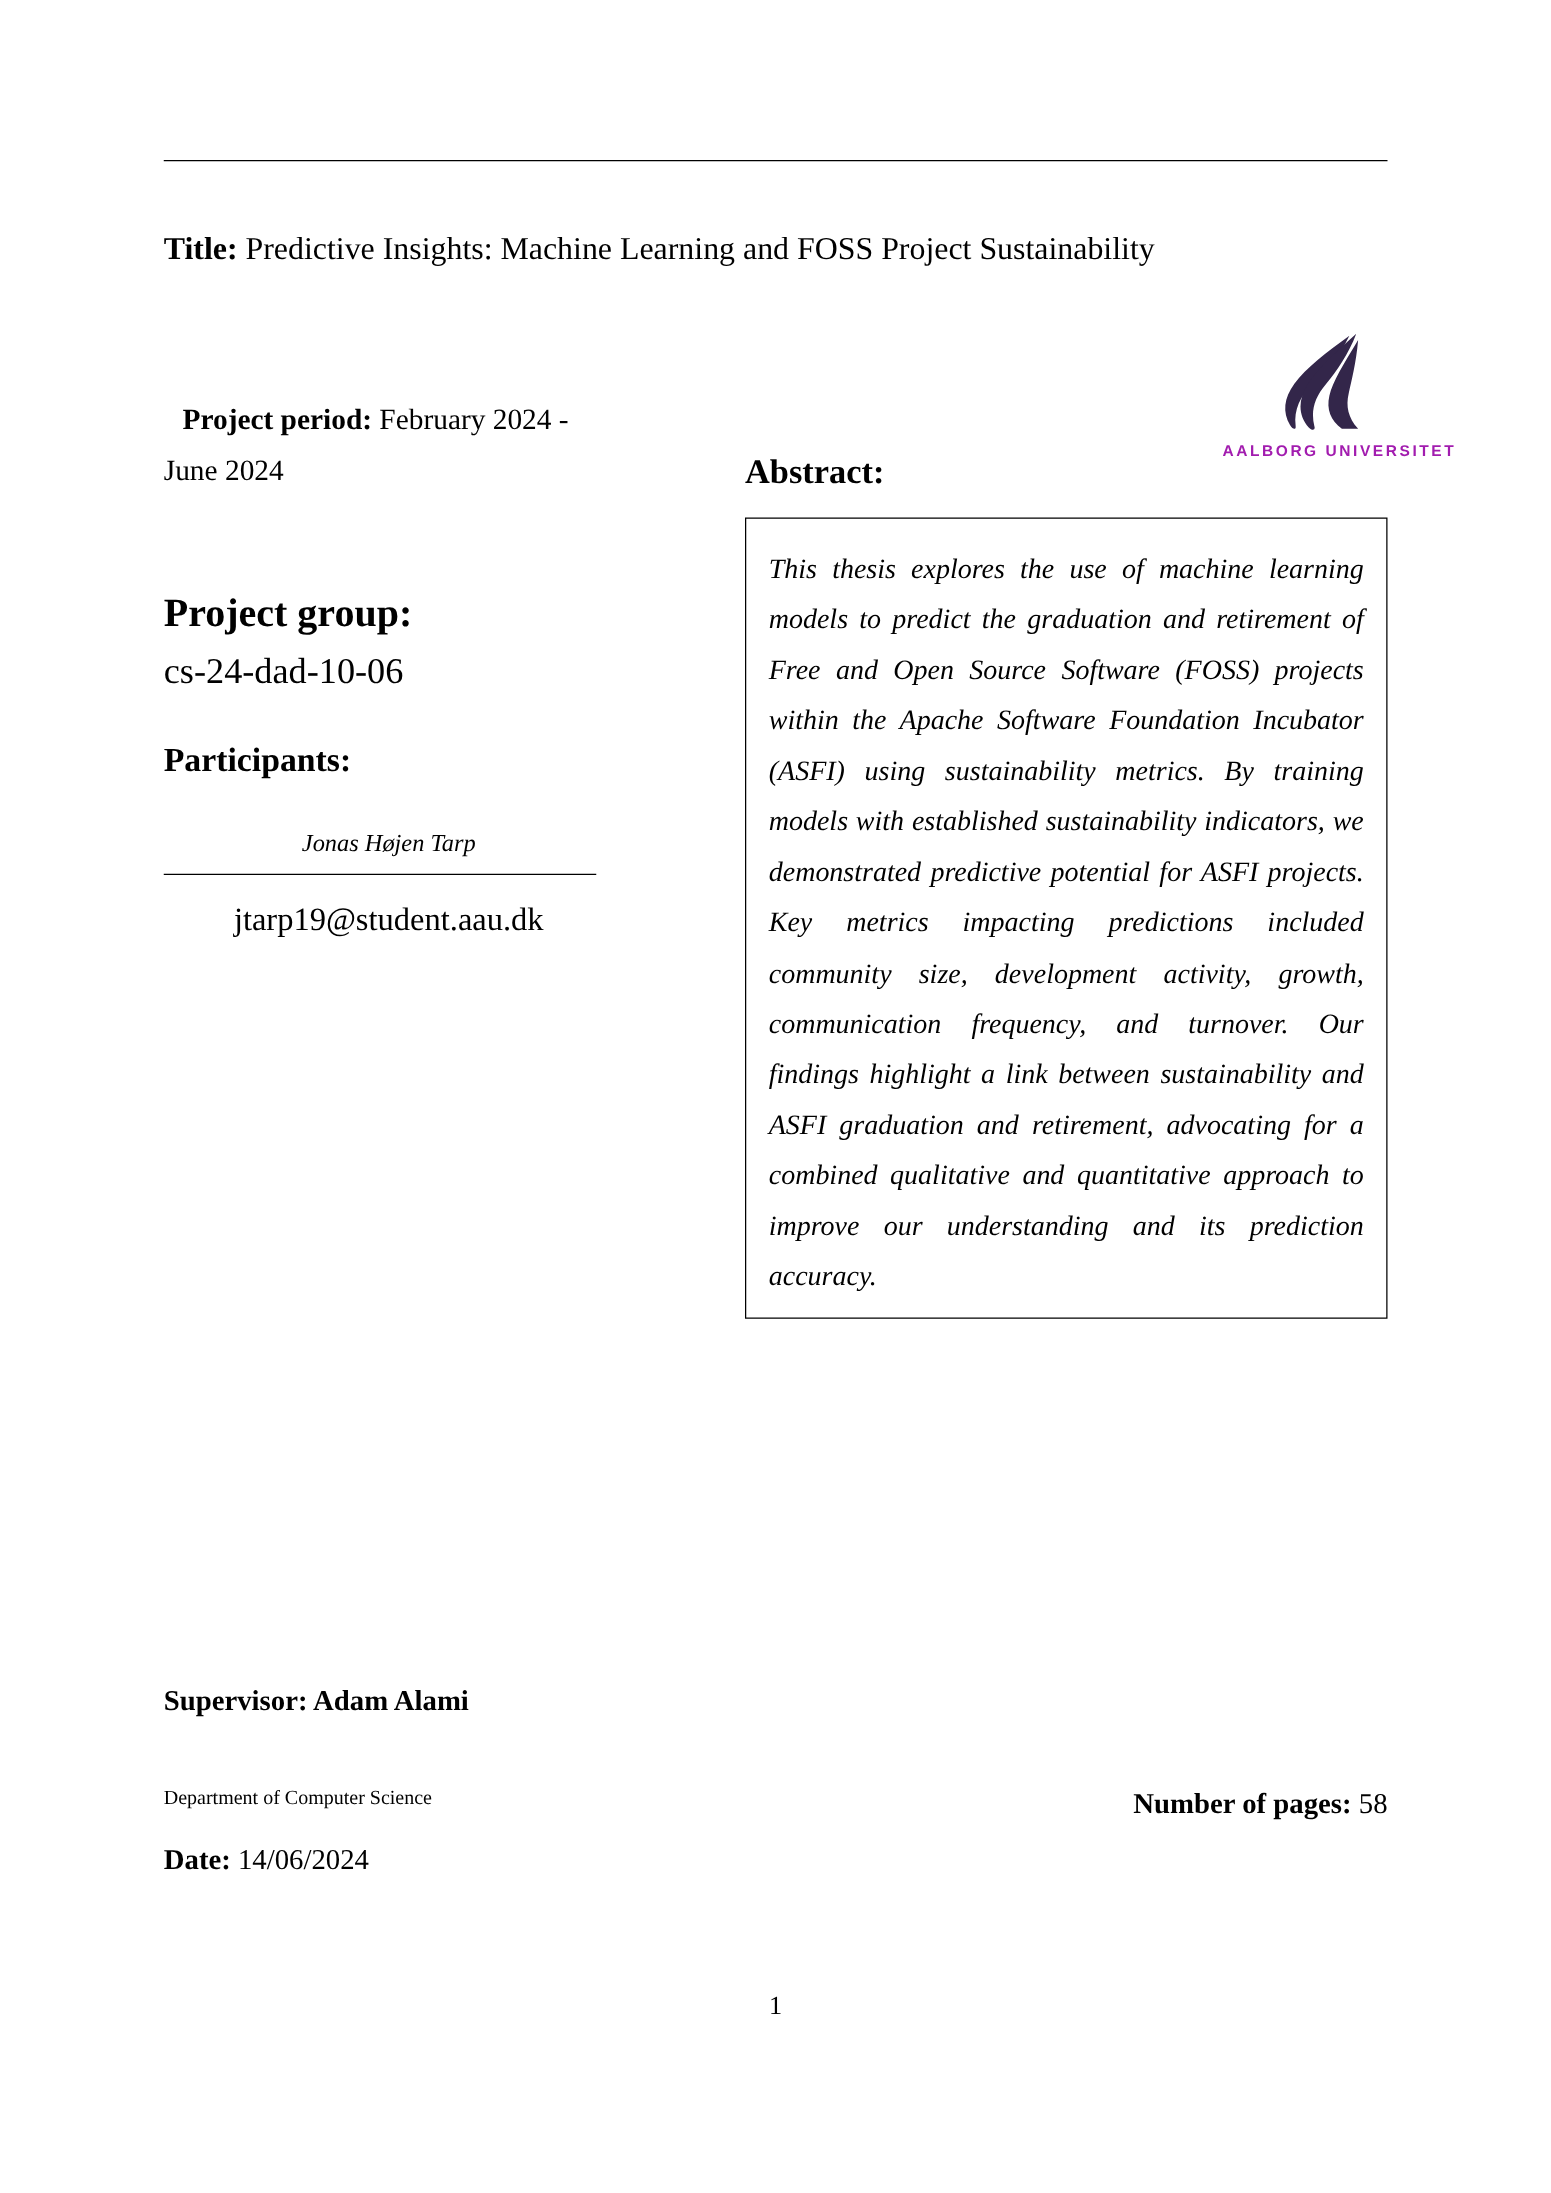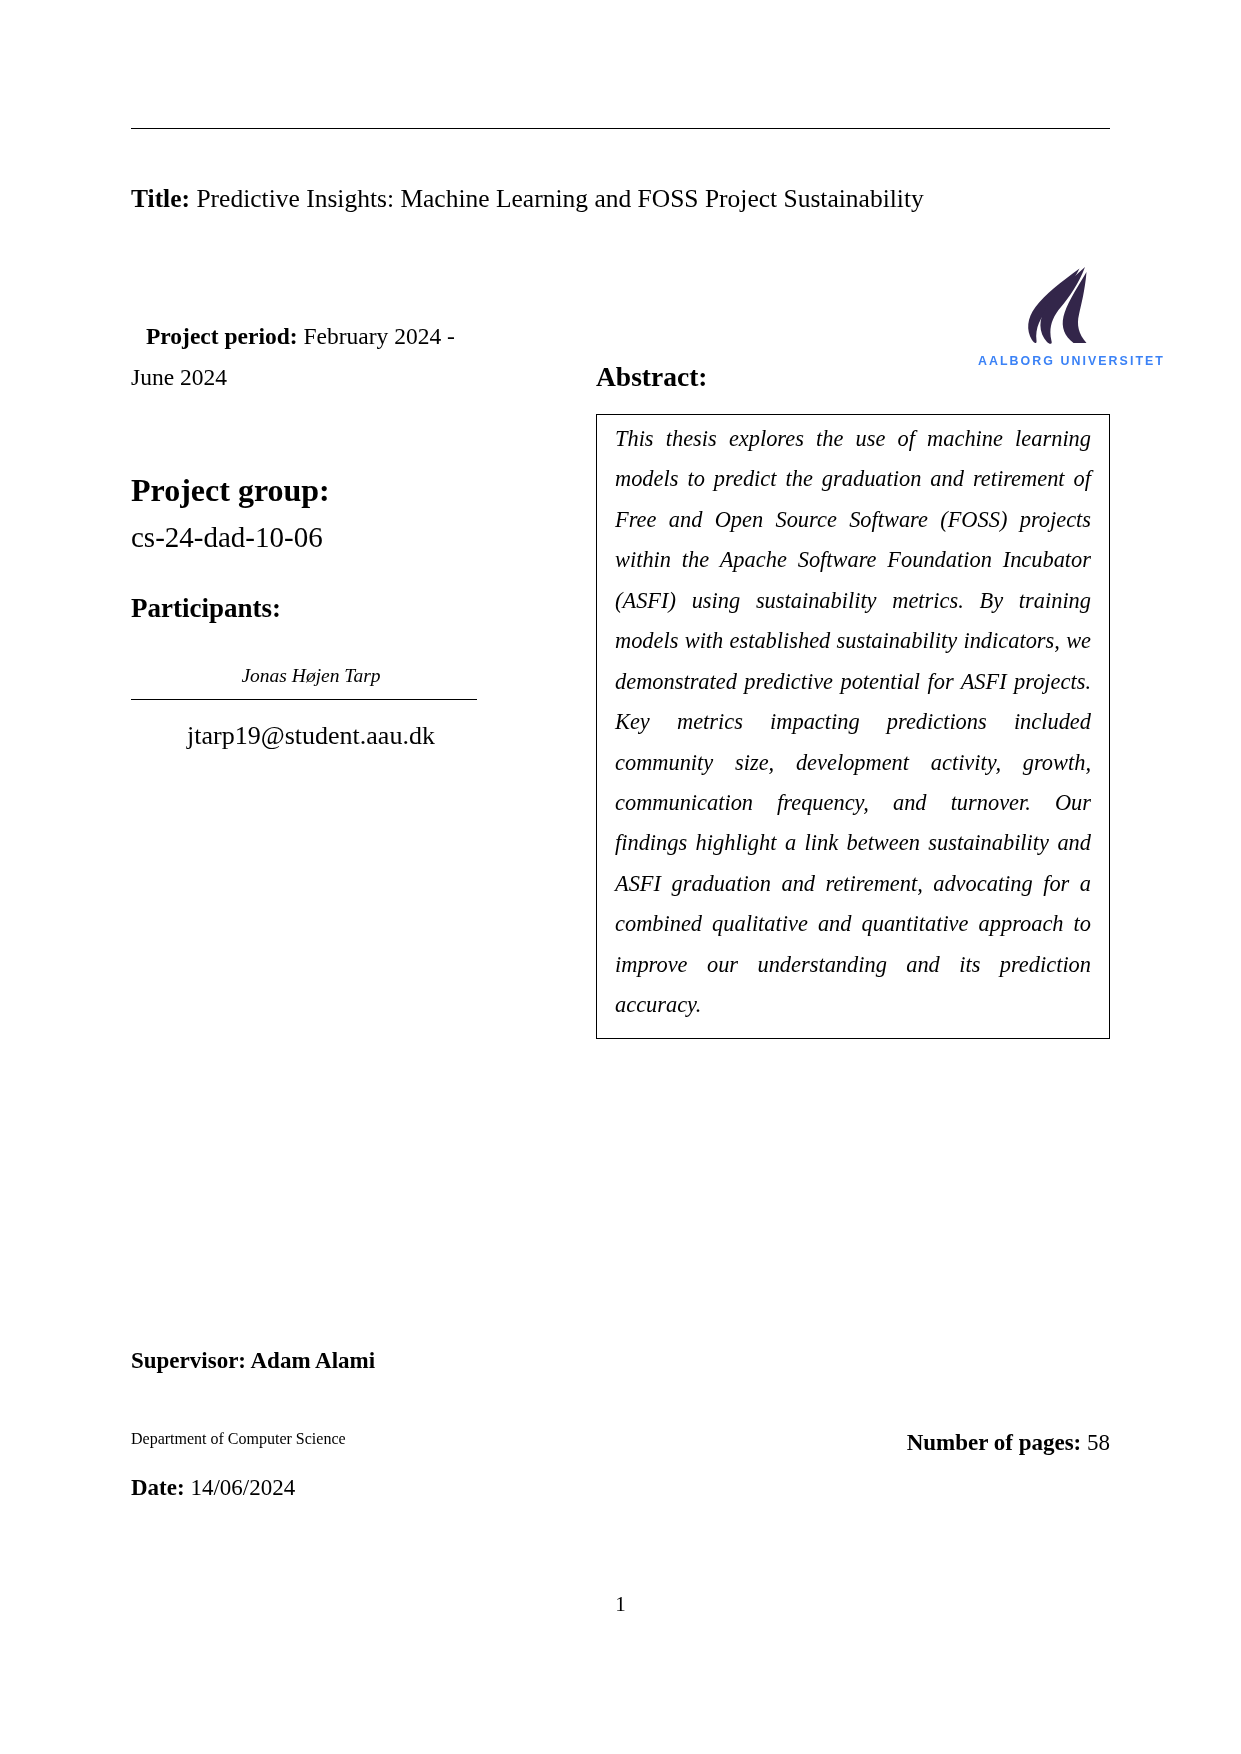--- a/index.html
+++ b/index.html
@@ -108,21 +108,21 @@
     text-align: right;
   }
 
   .abstract-box {
     position: absolute;
     left: 596px;
     top: 414px;
     width: 514px;
     box-sizing: border-box;
     border: 1.3px solid #000;
-    padding: 4px 18px 12px 18px;
+    padding: 20px 18px 12px 18px;
   }
   .abstract-text {
     font-style: italic;
     font-size: 22.4px;
     line-height: 1.805;
     text-align: justify;
     text-justify: inter-word;
     hyphens: manual;
     margin: 0;
   }
@@ -135,21 +135,21 @@
     width: 132px;
     text-align: center;
   }
   .logo svg { display: block; margin: 0 auto; }
   .logo-word {
     margin-top: 10px;
     font-family: "Liberation Sans", "DejaVu Sans", sans-serif;
     font-size: 12.4px;
     font-weight: bold;
     letter-spacing: 2.05px;
-    color: #3b82f6;
+    color: #a21caf;
     white-space: nowrap;
   }
 
   
   .supervisor {
     position: absolute;
     left: 131px;
     top: 1348px;
     font-size: 23px;
     font-weight: bold;

